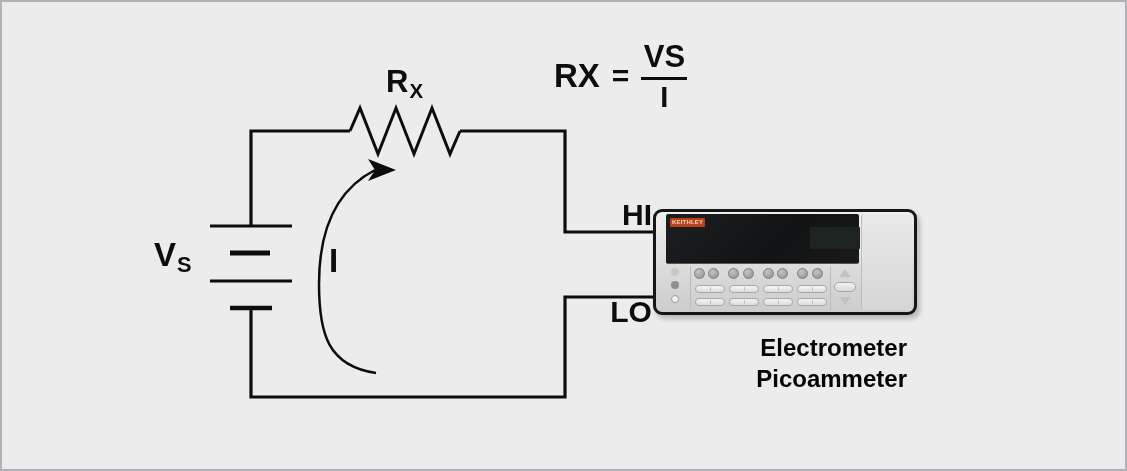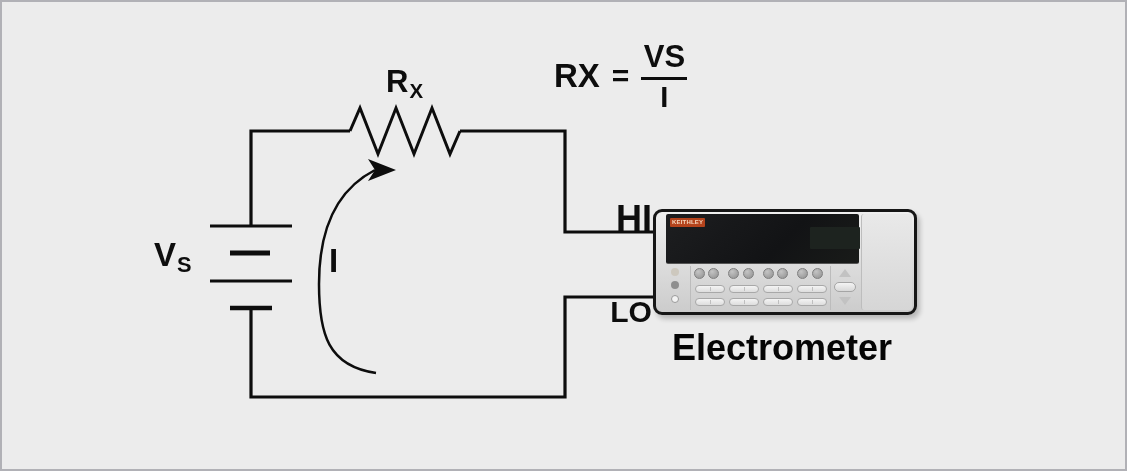--- a/index.html
+++ b/index.html
@@ -14,21 +14,21 @@
     color: #0d0d0d;
   }
   .wires { position: absolute; left: 0; top: 0; }
 
   
   .lbl { position: absolute; font-weight: 600; color: #0d0d0d; white-space: nowrap; }
   .lbl .sub { font-size: 0.66em; vertical-align: -0.28em; margin-left: 1px; }
   .lbl-vs { left: 152px; top: 234px; font-size: 33px; }
   .lbl-rx { left: 384px; top: 62px;  font-size: 31px; }
   .lbl-i  { left: 327px; top: 240px; font-size: 33px; }
-  .lbl-hi { left: 608px; top: 196px; font-size: 36px; width: 42px; text-align: right; }
+  .lbl-hi { left: 608px; top: 196px; font-size: 30px; width: 42px; text-align: right; }
   .lbl-lo { left: 606px; top: 293px; font-size: 30px; width: 46px; text-align: center; }
 
   
   .formula { position: absolute; left: 552px; top: 38px; display: flex; align-items: center; gap: 12px; font-weight: 600; }
   .formula .lhs { font-size: 33px; }
   .formula .eq  { font-size: 30px; }
   .frac { display: flex; flex-direction: column; align-items: center; }
   .frac .num { font-size: 31px; line-height: 34px; }
   .frac .bar { width: 46px; height: 3px; background: #0d0d0d; margin: 3px 0 2px 0; }
   .frac .den { font-size: 29px; line-height: 30px; }
@@ -82,21 +82,21 @@
   .tri { position: absolute; left: 183px; width: 0; height: 0; border-left: 6px solid transparent; border-right: 6px solid transparent; }
   .tri-up   { top: 57px; border-bottom: 8px solid #c2c2c2; }
   .tri-down { top: 85px; border-top: 8px solid #c2c2c2; }
   .cursor-pill {
     position: absolute; left: 178px; top: 70px; width: 22px; height: 10px; border-radius: 6px;
     background: linear-gradient(180deg, #f4f4f4, #d8d8d8); border: 1px solid #a5a5a5;
   }
 
   .caption {
     position: absolute; left: 655px; top: 330px; width: 250px;
-    text-align: center; font-size: 36px; line-height: 31px; font-weight: 600; color: #050505;
+    text-align: right; font-size: 24px; line-height: 31px; font-weight: 600; color: #050505;
   }
 </style>
 </head>
 <body>
 
 <div class="canvas">
 
   <svg class="wires" width="1127" height="471" viewBox="0 0 1127 471" aria-hidden="true">
     <g fill="none" stroke="#0d0d0d" stroke-width="3.2">
 
@@ -174,15 +174,16 @@
     <div class="pill row2 p3"></div>
     <div class="pill row2 p4"></div>
 
     <div class="tri tri-up"></div>
     <div class="cursor-pill"></div>
     <div class="tri tri-down"></div>
   </div>
 
   <div class="caption">
     <div>Electrometer</div>
+    <div>Picoammeter</div>
   </div>
 
 </div>
 
 </body></html>

